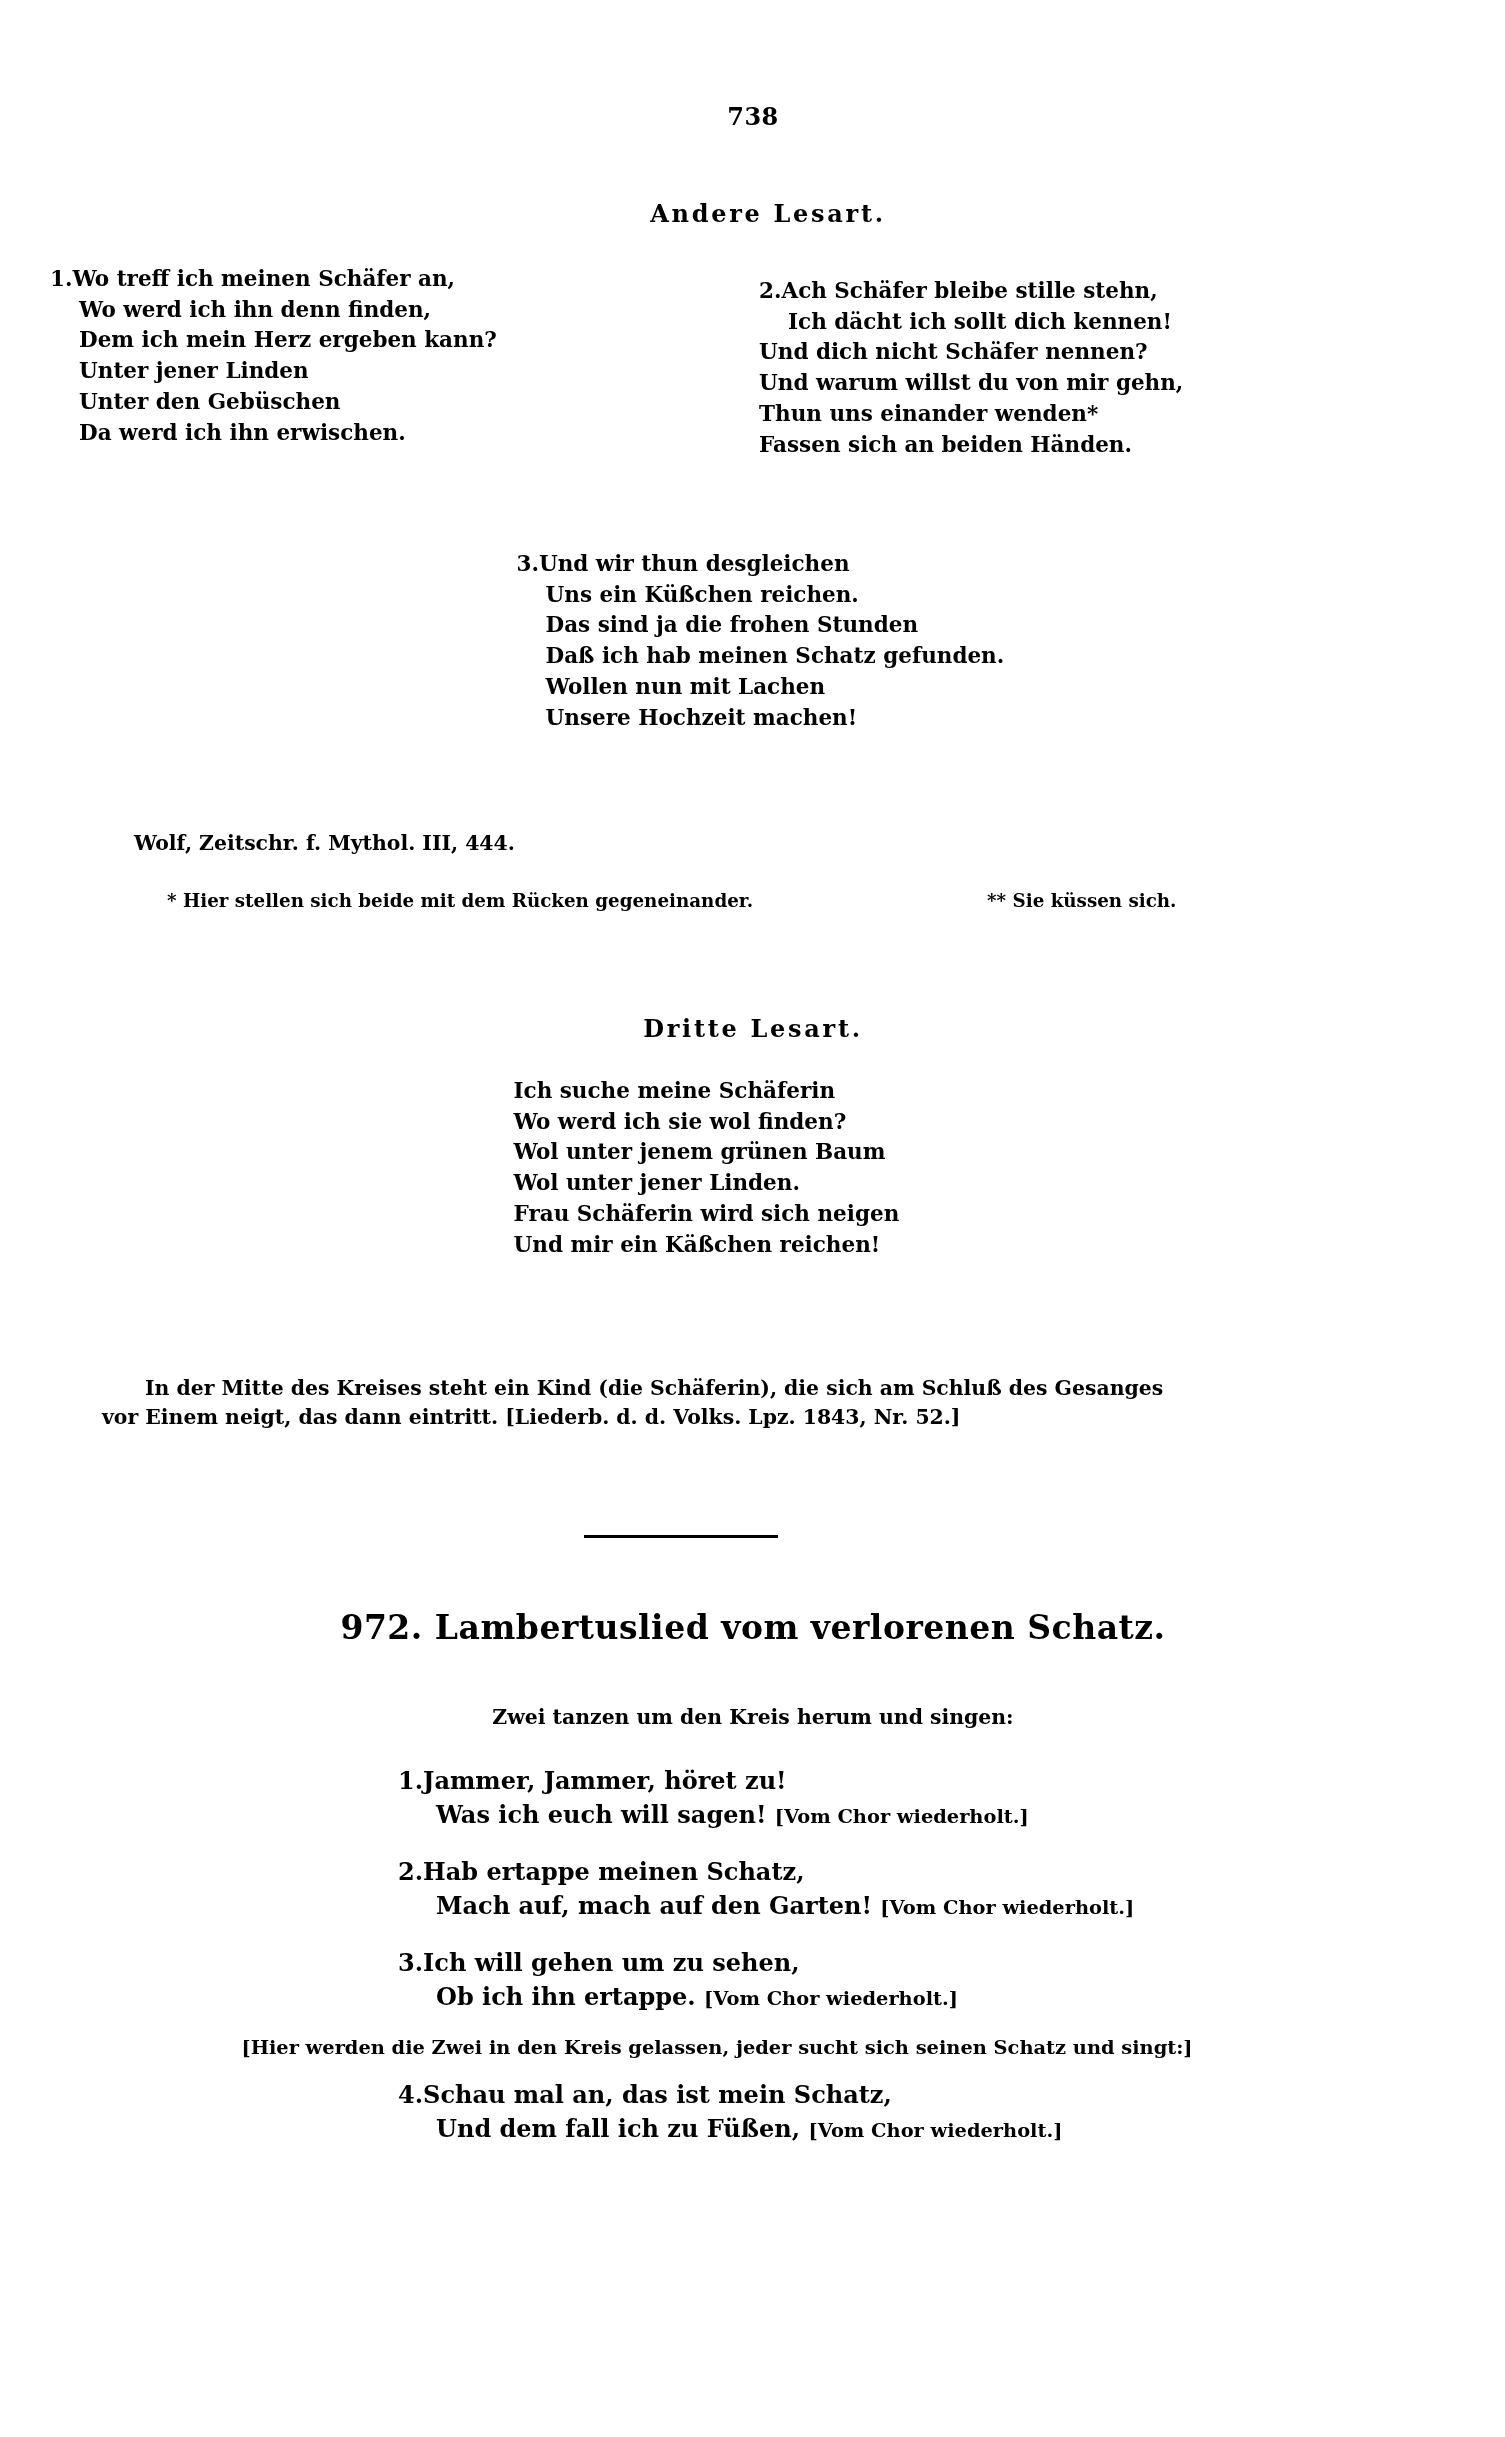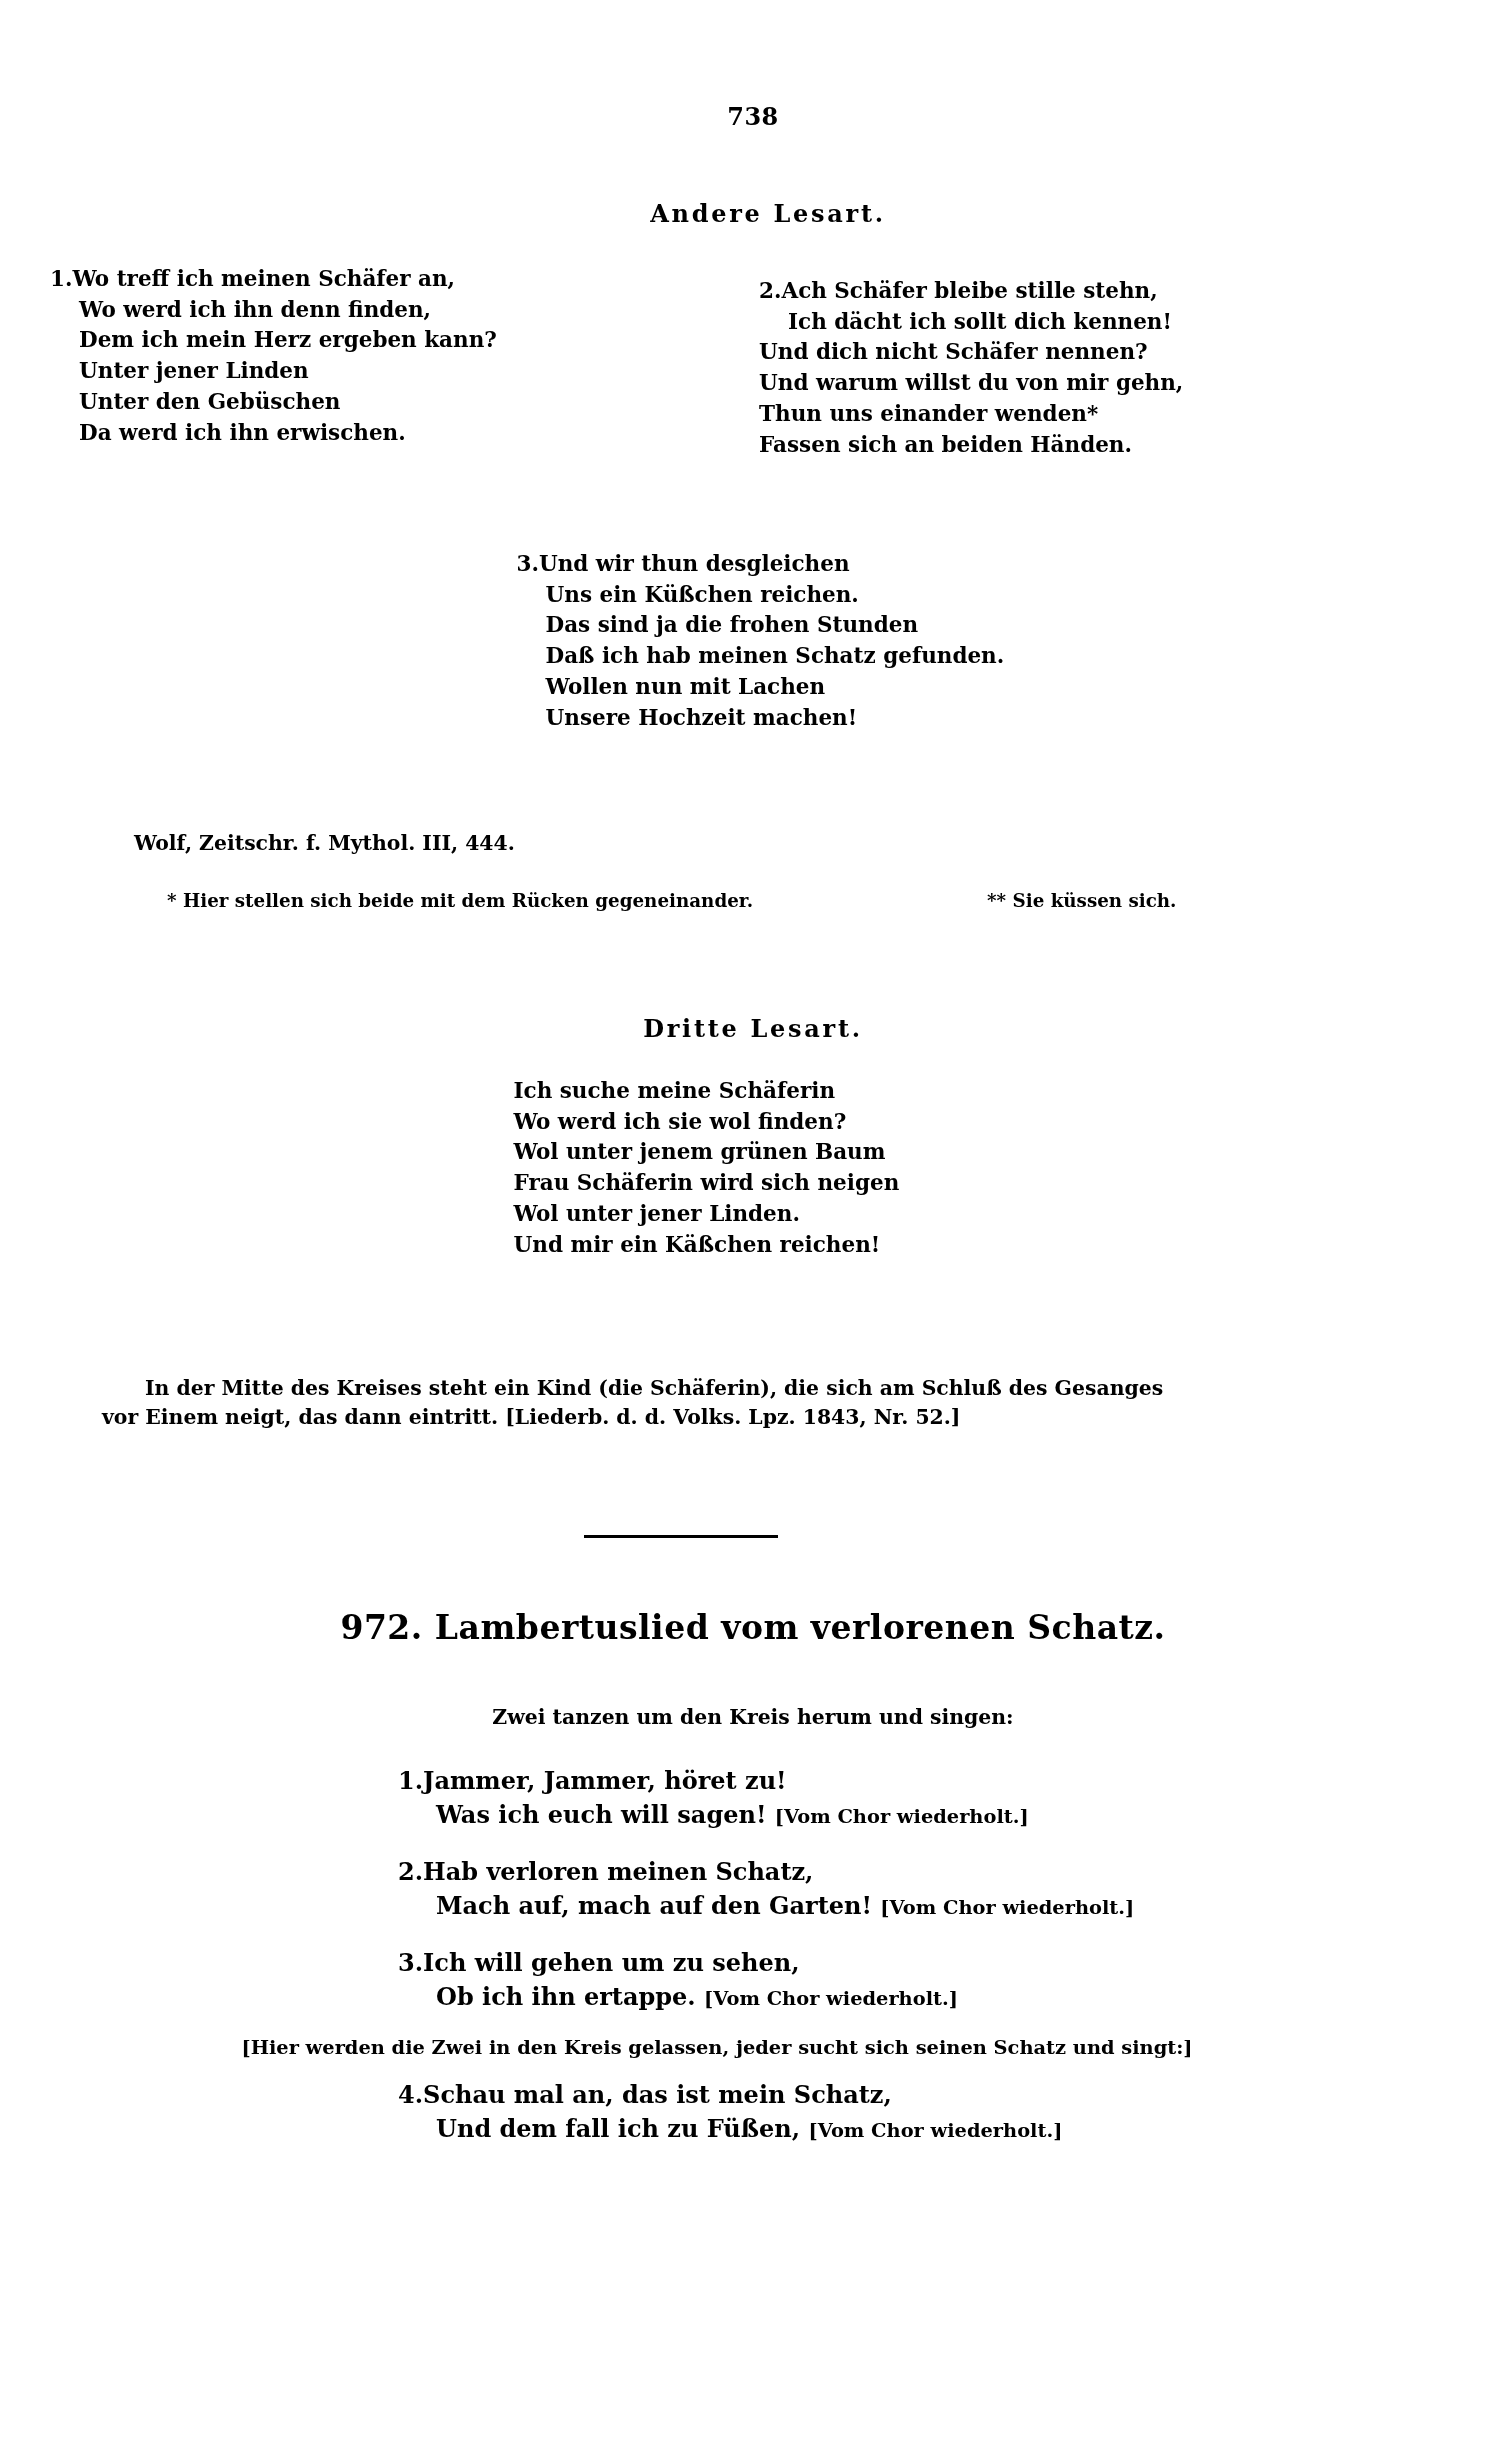--- a/index.html
+++ b/index.html
@@ -273,22 +273,22 @@
   </div>
 
   <div class="section-heading" id="heading-dritte">Dritte Lesart.</div>
 
   <div id="dritte-stanza">
     <div class="inner">
       <div class="stanza">
         <span class="ln">Ich suche meine Schäferin</span>
         <span class="ln">Wo werd ich sie wol finden?</span>
         <span class="ln">Wol unter jenem grünen Baum</span>
+        <span class="ln">Wol unter jener Linden.</span>
         <span class="ln">Frau Schäferin wird sich neigen</span>
-        <span class="ln">Wol unter jener Linden.</span>
         <span class="ln">Und mir ein Käßchen reichen!</span>
       </div>
     </div>
   </div>
 
   <div class="note-paragraph">
     <span class="first-line">In der Mitte des Kreises steht ein Kind (die Schäferin), die sich am Schluß des Gesanges</span>
     <span>vor Einem neigt, das dann eintritt.  [Liederb. d. d. Volks. Lpz. 1843, Nr. 52.]</span>
   </div>
 
@@ -301,21 +301,21 @@
   <div class="stage-direction">Zwei tanzen um den Kreis herum und singen:</div>
 
   <div class="song-stanzas">
 
     <div class="song-stanza">
       <span class="ln"><span class="num">1.</span><span>Jammer, Jammer, höret zu!</span></span>
       <span class="ln i2"><span>Was ich euch will sagen!</span> <span class="chorus">[Vom Chor wiederholt.]</span></span>
     </div>
 
     <div class="song-stanza">
-      <span class="ln"><span class="num">2.</span><span>Hab verloren meinen Schatz,</span></span>
+      <span class="ln"><span class="num">2.</span><span>Hab ertappe meinen Schatz,</span></span>
       <span class="ln i2"><span>Mach auf, mach auf den Garten!</span> <span class="chorus">[Vom Chor wiederholt.]</span></span>
     </div>
 
     <div class="song-stanza">
       <span class="ln"><span class="num">3.</span><span>Ich will gehen um zu sehen,</span></span>
       <span class="ln i2"><span>Ob ich ihn ertappe.</span> <span class="chorus">[Vom Chor wiederholt.]</span></span>
     </div>
 
     <div class="bracket-direction">[Hier werden die Zwei in den Kreis gelassen, jeder sucht sich seinen Schatz und singt:]</div>
 

